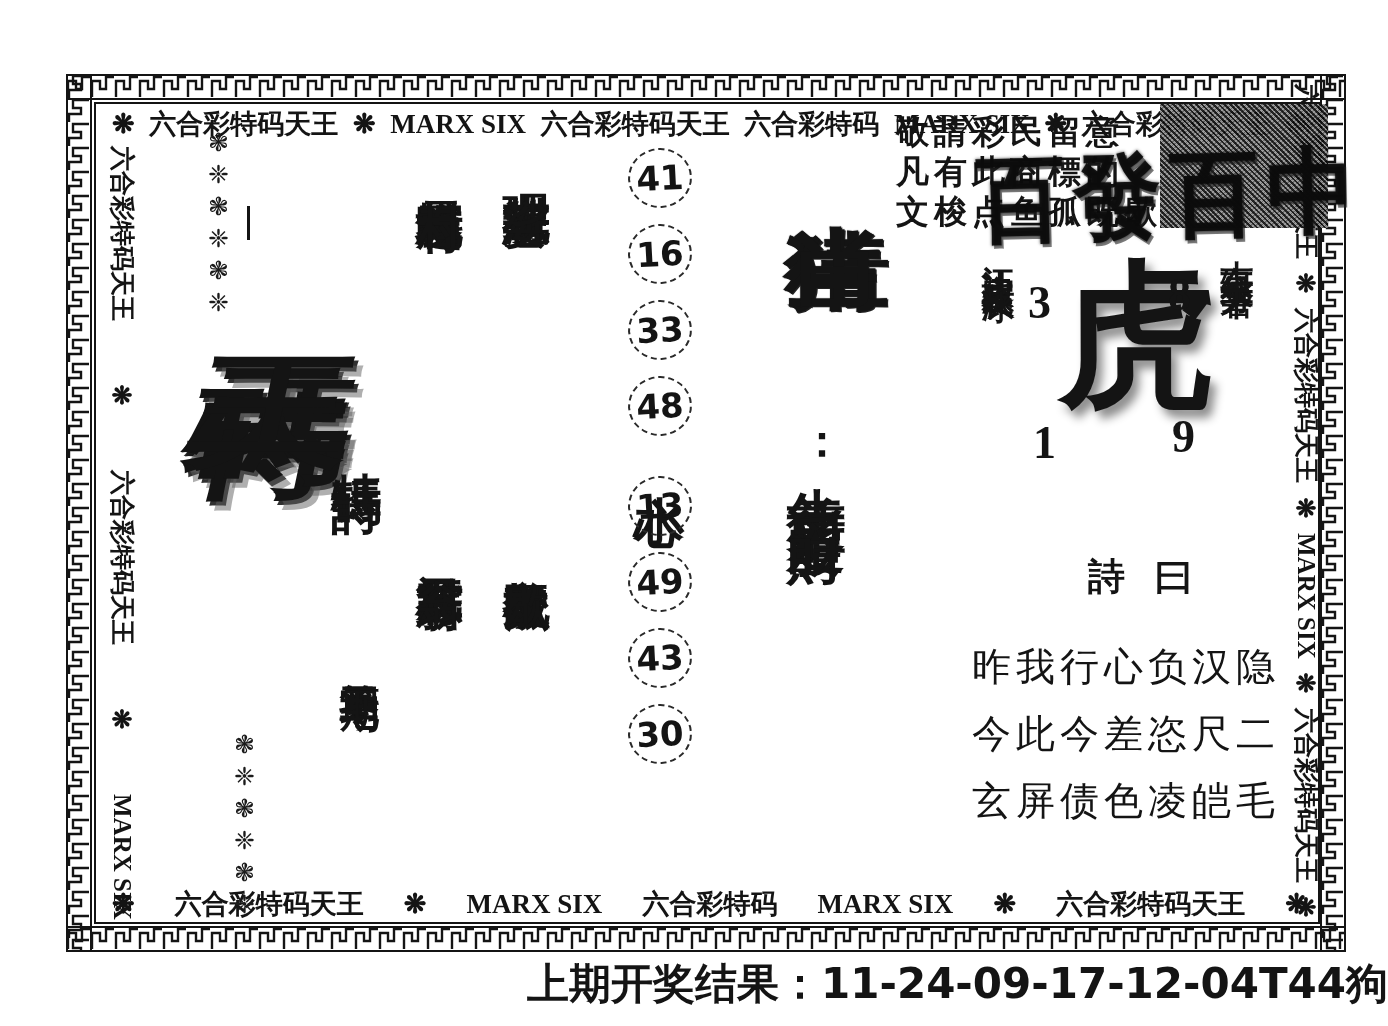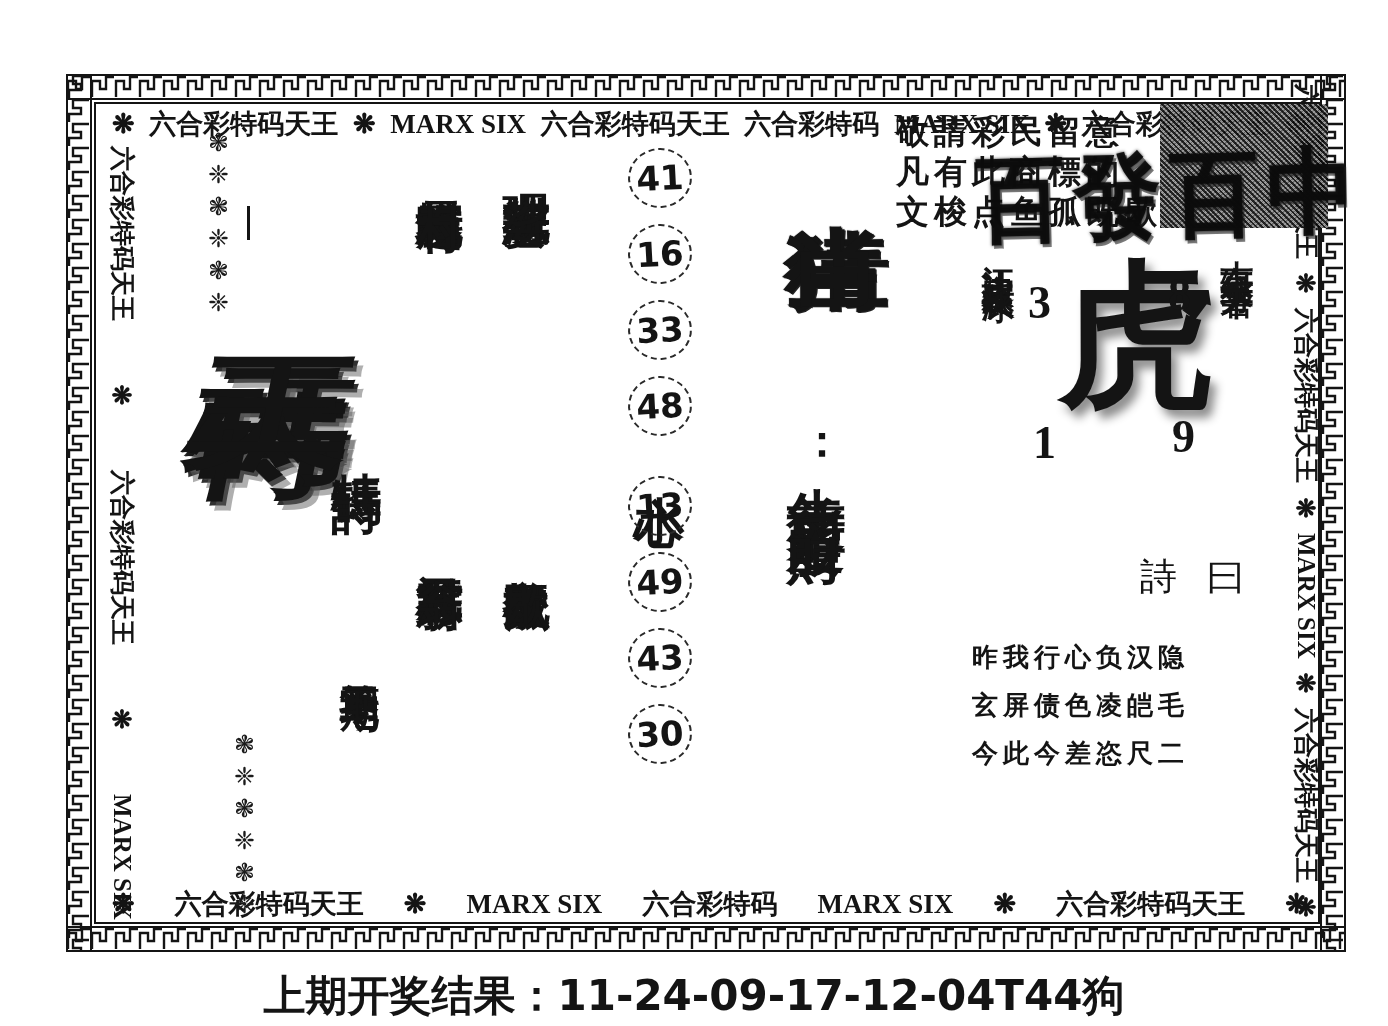--- a/index.html
+++ b/index.html
@@ -16,32 +16,32 @@
   .vband span{font-weight:bold;font-size:25px;}
   .innerline{border:2px solid #141414;}
   .chain{font-size:25px;letter-spacing:3px;color:#1b1b1b;line-height:1;}
   .bigtitle{font-size:112px;font-weight:900;line-height:1;letter-spacing:-10px;
             transform:skewX(-12deg) scaleX(1.45);transform-origin:top left;
             text-shadow:7px 9px 0 rgba(95,95,95,.5),3px 4px 0 rgba(25,25,25,.9);}
   .verse{font-size:47px;font-weight:700;letter-spacing:1px;line-height:1;}
   .circle{display:flex;align-items:center;justify-content:center;width:60px;height:56px;
           border:2px dashed #2a2a2a;border-radius:50%;font-family:"DejaVu Sans",sans-serif;
           font-size:34px;font-weight:600;transform:rotate(-3deg);}
-  .poemrow{font-size:26px;font-weight:700;letter-spacing:5px;white-space:nowrap;margin-bottom:13px;}
+  .poemrow{font-size:39px;font-weight:400;letter-spacing:5px;white-space:nowrap;margin-bottom:13px;}
   .noticeline{font-size:33px;line-height:40px;letter-spacing:5px;font-weight:700;white-space:nowrap;}
   .num{font-size:46px;font-weight:600;font-family:"Liberation Serif",serif;}
   .noise{background-color:#6f6f6f;
      background-image:repeating-linear-gradient(45deg, rgba(0,0,0,.8) 0 2px, rgba(255,255,255,.25) 2px 4px),
                       repeating-linear-gradient(-37deg, rgba(0,0,0,.65) 0 1px, transparent 1px 3px);
      opacity:.93;}
   .stamp{font-size:86px;font-weight:900;letter-spacing:8px;color:rgba(12,12,12,.93);
          transform:rotate(-1.5deg) scale(1.03,1.1);white-space:nowrap;
          text-shadow:0 0 3px rgba(0,0,0,.8),2px 3px 0 rgba(35,35,35,.6);}
-  .footer{width:100%;text-align:center;font-family:"DejaVu Sans",sans-serif;
-          font-weight:900;font-size:42px;white-space:nowrap;margin-top:12px;}
+  .footer{width:100%;text-align:right;font-family:"DejaVu Sans",sans-serif;
+          font-weight:900;font-size:42px;white-space:nowrap;}
 </style>
 </head>
 <body>
 
 <div class="sheet">
 
   <svg class="abs" style="left:66px;top:74px" width="1280" height="26">
     <defs>
       <pattern id="gkh" width="24" height="26" patternUnits="userSpaceOnUse">
         <path d="M2 23 V7 H10 V15 H16 V3 H24" fill="none" stroke="#141414" stroke-width="2.4"></path>
@@ -142,24 +142,24 @@
   <div class="abs v" style="left:778px;top:448px;font-size:50px;font-weight:800;letter-spacing:8px;transform:scaleX(1.18);transform-origin:top left">牛前猪后定發財</div>
 
   <div class="abs v" style="left:975px;top:240px;font-size:33px;font-weight:600;letter-spacing:4px">江边寂寂泛长冰</div>
   <div class="abs num" style="left:1028px;top:276px">3</div>
   <div class="abs num" style="left:1033px;top:416px">1</div>
   <div class="abs" style="left:1058px;top:258px;font-size:158px;font-weight:900;line-height:1;text-shadow:6px 8px 10px rgba(0,0,0,.45)">虎</div>
   <div class="abs num" style="left:1168px;top:268px">8</div>
   <div class="abs num" style="left:1172px;top:410px">9</div>
   <div class="abs v" style="left:1214px;top:234px;font-size:33px;font-weight:600;letter-spacing:5px">古车绿纹分碧干</div>
 
-  <div class="abs" style="left:1140px;top:552px;font-size:37px;font-weight:400;letter-spacing:30px;white-space:nowrap">詩曰</div>
+  <div class="abs" style="left:1088px;top:552px;font-size:37px;font-weight:700;letter-spacing:30px;white-space:nowrap">詩曰</div>
   <div class="abs" style="left:972px;top:640px;width:306px">
     <div class="poemrow">昨我行心负汉隐</div>
+    <div class="poemrow">今此今差恣尺二</div>
     <div class="poemrow">玄屏债色凌皑毛</div>
-    <div class="poemrow">今此今差恣尺二</div>
   </div>
 
   <div class="abs footer" style="left:0;top:956px">
     <span>上期开奖结果：</span><span>11-24-09-17-12-04T44狗</span>
   </div>
 
 </div>
 
 </body></html>

